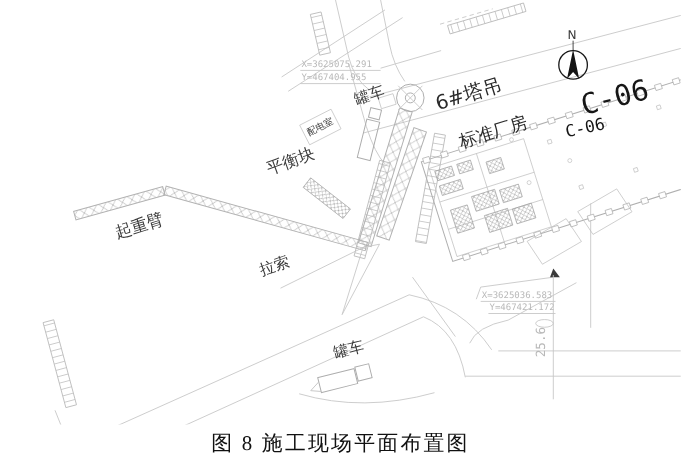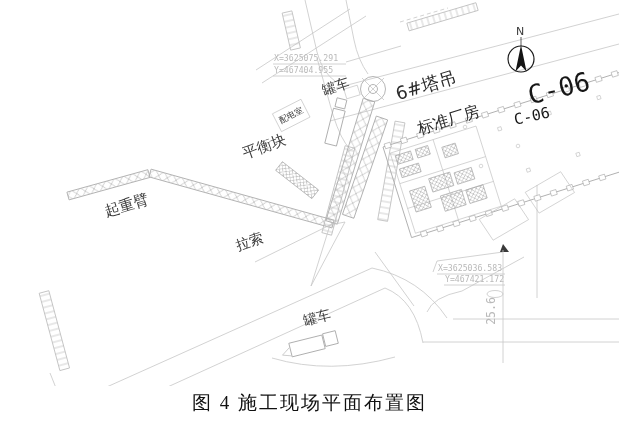--- a/index.html
+++ b/index.html
@@ -229,14 +229,14 @@
     <text class="lbl-big" transform="translate(428,91) rotate(-17)" font-size="18" text-anchor="middle">6#塔吊</text>
     <text class="lbl-big" transform="translate(450,125) rotate(-17)" font-size="16" text-anchor="middle">标准厂房</text>
     <text class="code" transform="translate(561,97) rotate(-14)" font-size="26" text-anchor="middle">C-06</text>
     <text class="code" transform="translate(533,121) rotate(-12)" font-size="15" text-anchor="middle">C-06</text>
     <text class="lbl" transform="translate(266,151) rotate(-20)" font-size="15" text-anchor="middle">平衡块</text>
     <text class="lbl" transform="translate(128,210) rotate(-17)" font-size="15" text-anchor="middle">起重臂</text>
     <text class="lbl" transform="translate(251,246) rotate(-19)" font-size="14" text-anchor="middle">拉索</text>
     <text class="lbl" transform="translate(318,322) rotate(-14)" font-size="14" text-anchor="middle">罐车</text>
   </svg>
 
-  <div class="caption">图 4 施工现场平面布置图</div>
+  <div class="caption">图 8 施工现场平面布置图</div>
 </div>
 
 </body></html>

